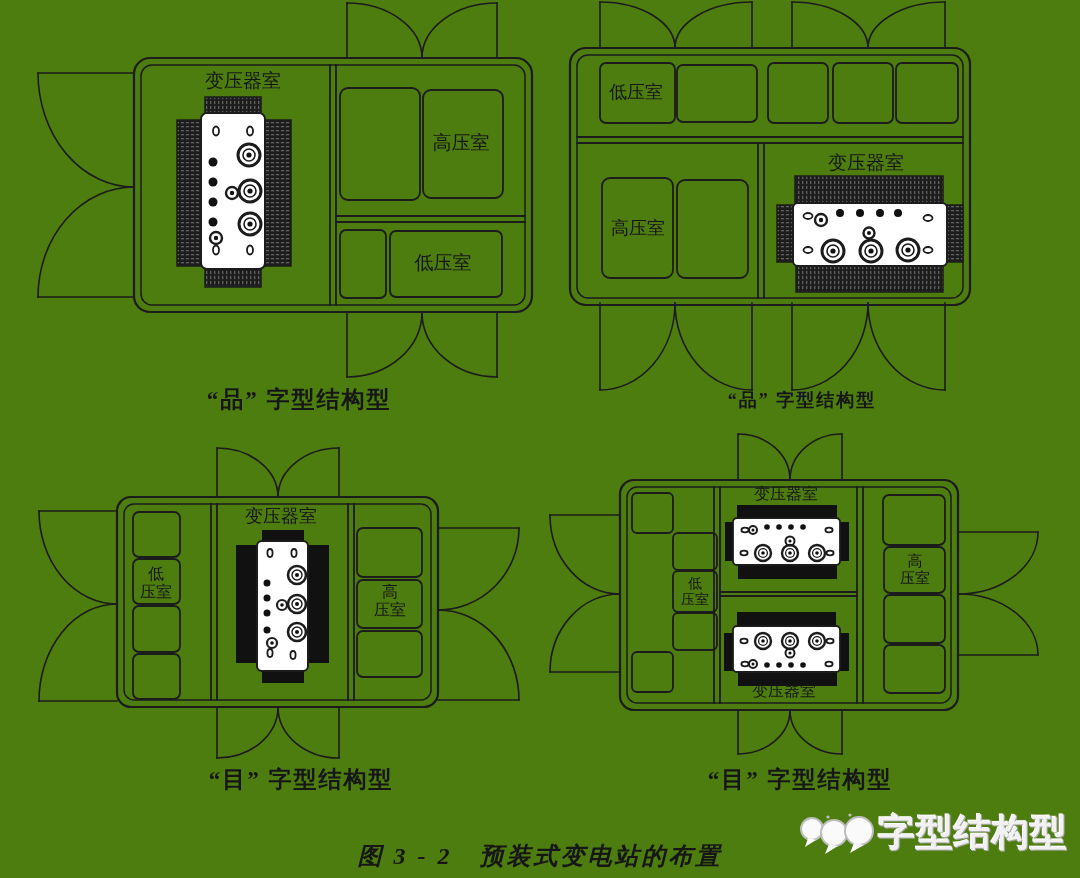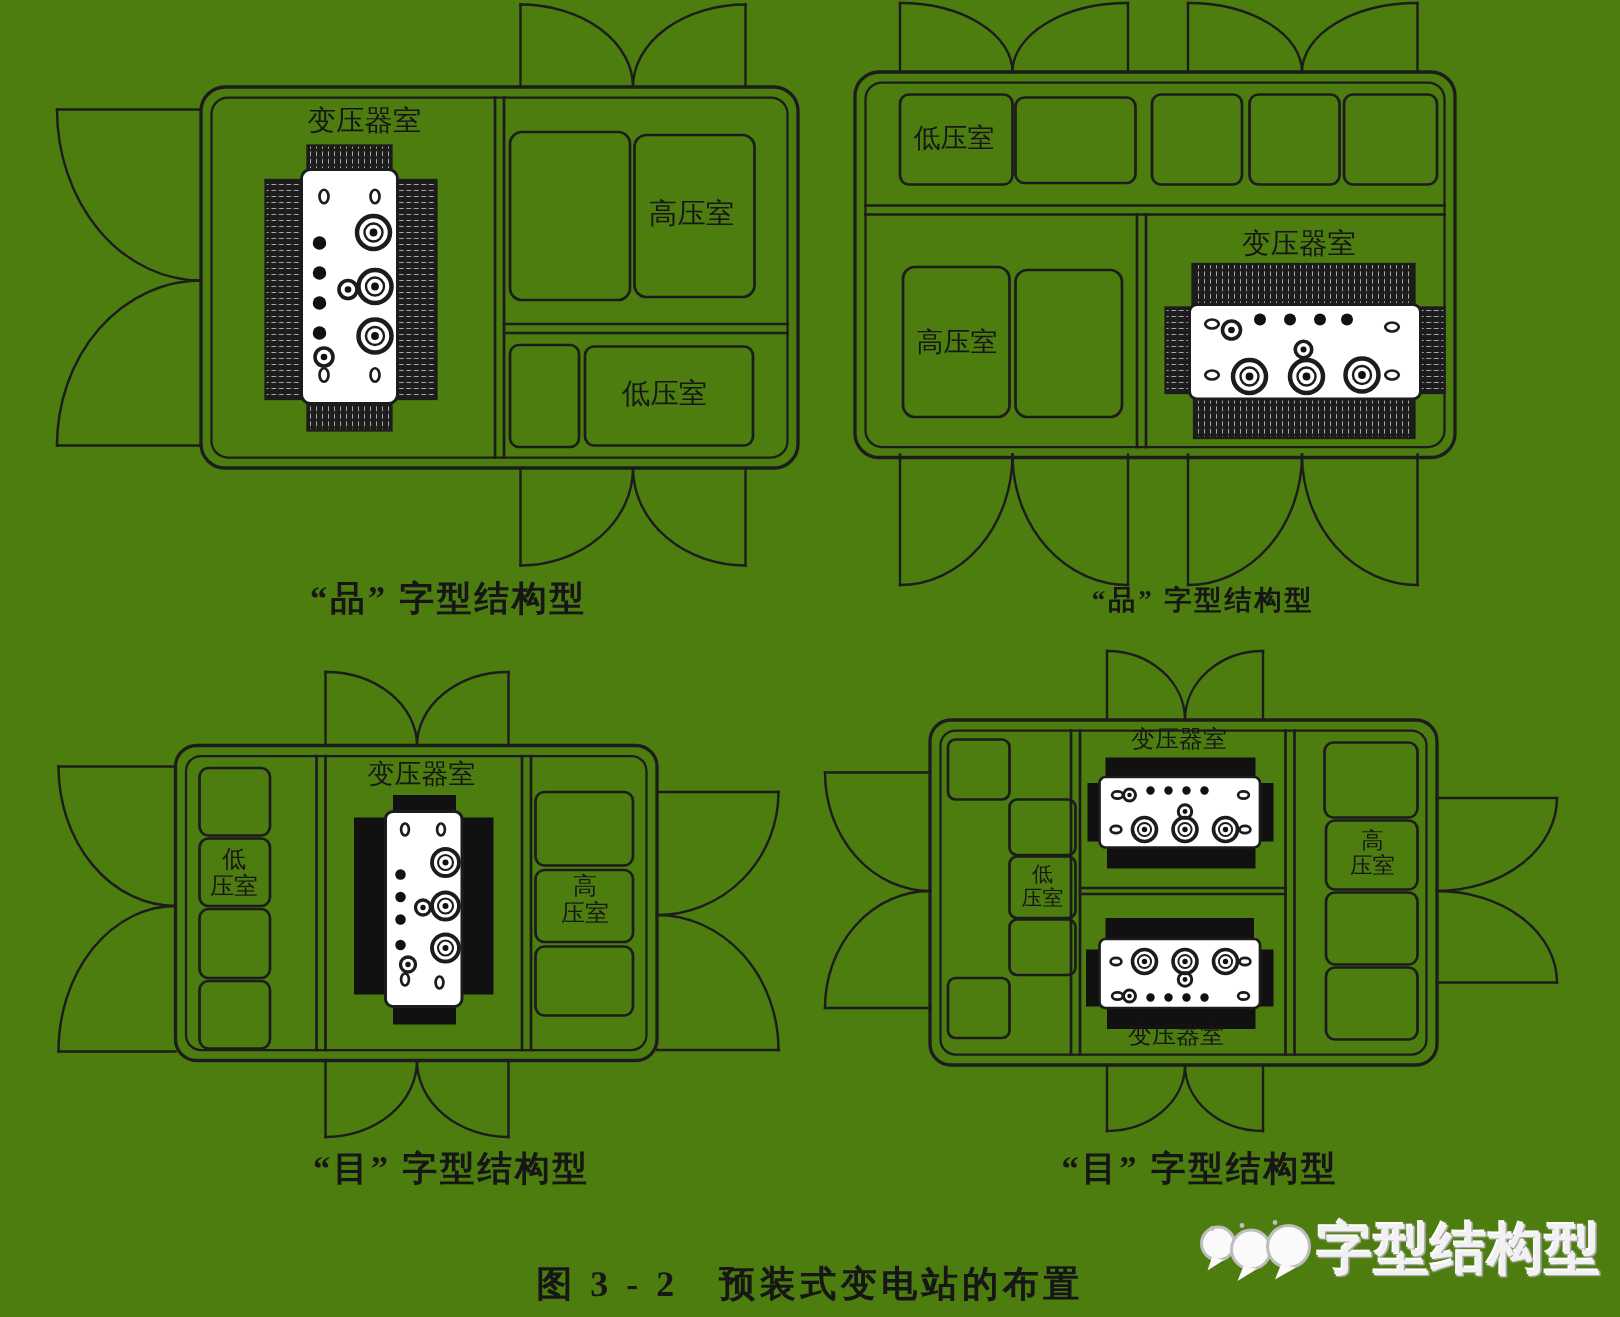--- a/index.html
+++ b/index.html
@@ -4,21 +4,21 @@
 <style>
   html,body{margin:0;padding:0;background:#fff;}
   .stage{position:relative;width:1080px;height:878px;background:#4d7c0f;overflow:hidden;
          font-family:"Liberation Serif","DejaVu Serif",serif;color:#111;}
   .lineart{position:absolute;left:0;top:0;}
   .lbl{position:absolute;transform:translate(-50%,-50%);white-space:pre-line;
        text-align:center;line-height:1.12;color:#161616;}
   .caption{position:absolute;transform:translate(-50%,-50%);font-weight:bold;
        letter-spacing:2px;color:#161616;white-space:nowrap;}
   .figcap{position:absolute;transform:translate(-50%,-50%);font-weight:bold;
-       letter-spacing:3px;color:#161616;white-space:nowrap;}
+       letter-spacing:3px;color:#161616;white-space:nowrap;font-style:italic;}
   .wm{position:absolute;left:798px;top:804px;width:282px;height:58px;
       display:flex;align-items:center;gap:2px;}
   .wm-text{font-size:37px;font-weight:bold;letter-spacing:1px;color:#f1f1f1;
       text-shadow:1px 1px 0 #a9a9a9,-1px -1px 0 #ffffff,0 0 2px #c4c4c4;
       font-family:"Liberation Sans","DejaVu Sans",sans-serif;white-space:nowrap;}
 </style>
 </head>
 <body>
 
 <div class="stage">

